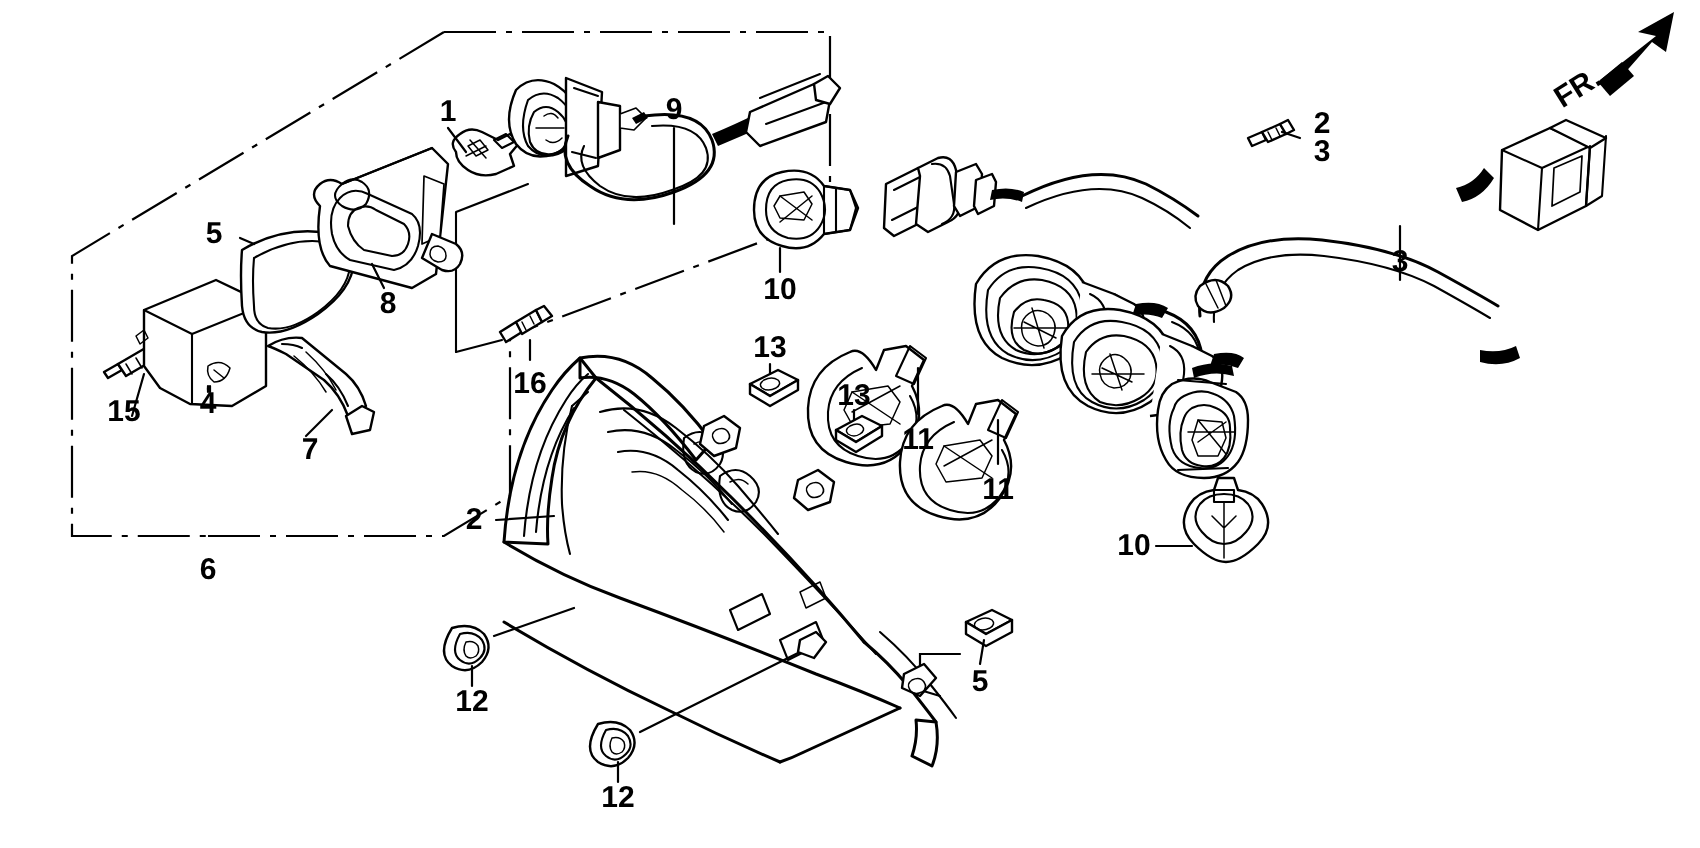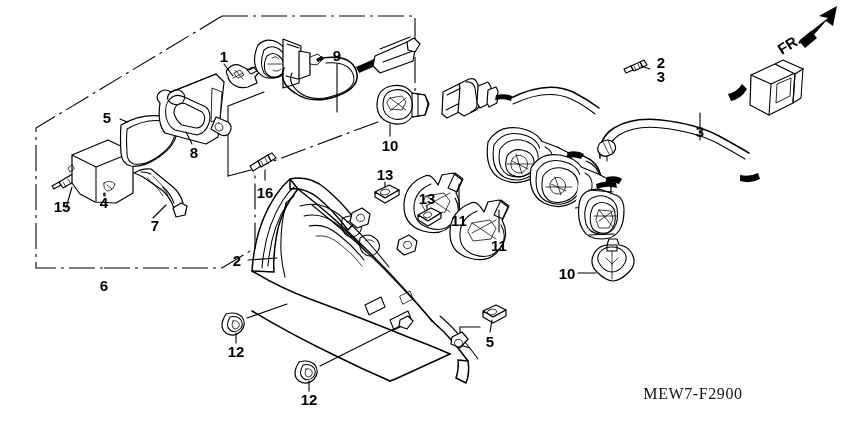--- a/index.html
+++ b/index.html
@@ -394,15 +394,14 @@
   <div class="lbl" style="left:427px;top:198px;">13</div>
   <div class="lbl" style="left:490px;top:341px;">5</div>
   <div class="lbl" style="left:62px;top:206px;">15</div>
   <div class="lbl" style="left:265px;top:192px;">16</div>
   <div class="lbl" style="left:661px;top:62px;">2</div>
   <div class="lbl" style="left:661px;top:76px;">3</div>
   <div class="lbl" style="left:567px;top:273px;">10</div>
 
   <div class="frtxt" style="left:789px;top:44px;">FR.</div>
 
-  <div class="partno" style="left:693px;top:394px;">MEW7-F2900</div>
 
 </div>
 
 </body></html>

